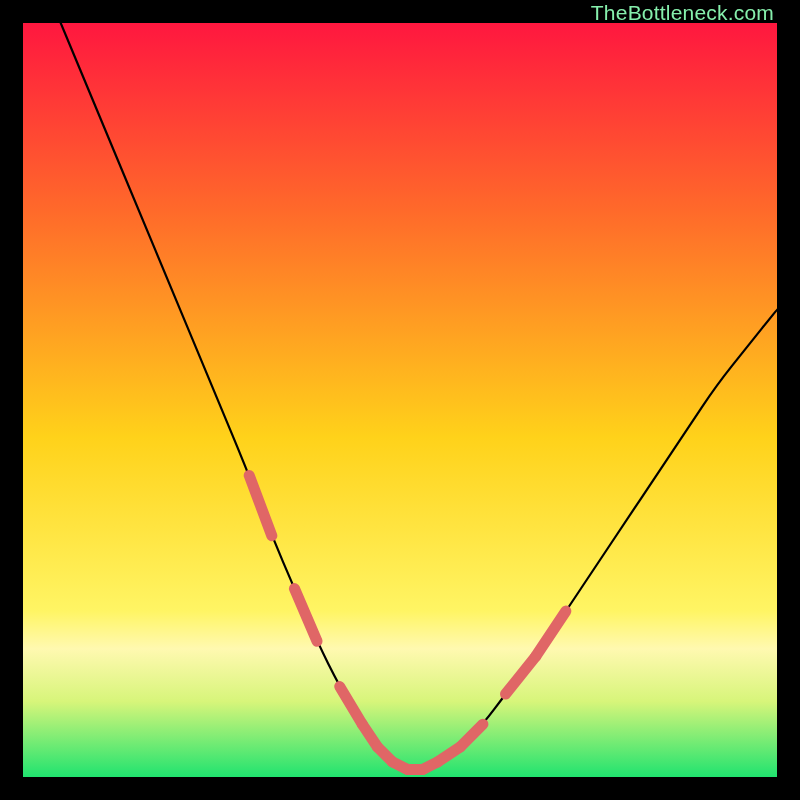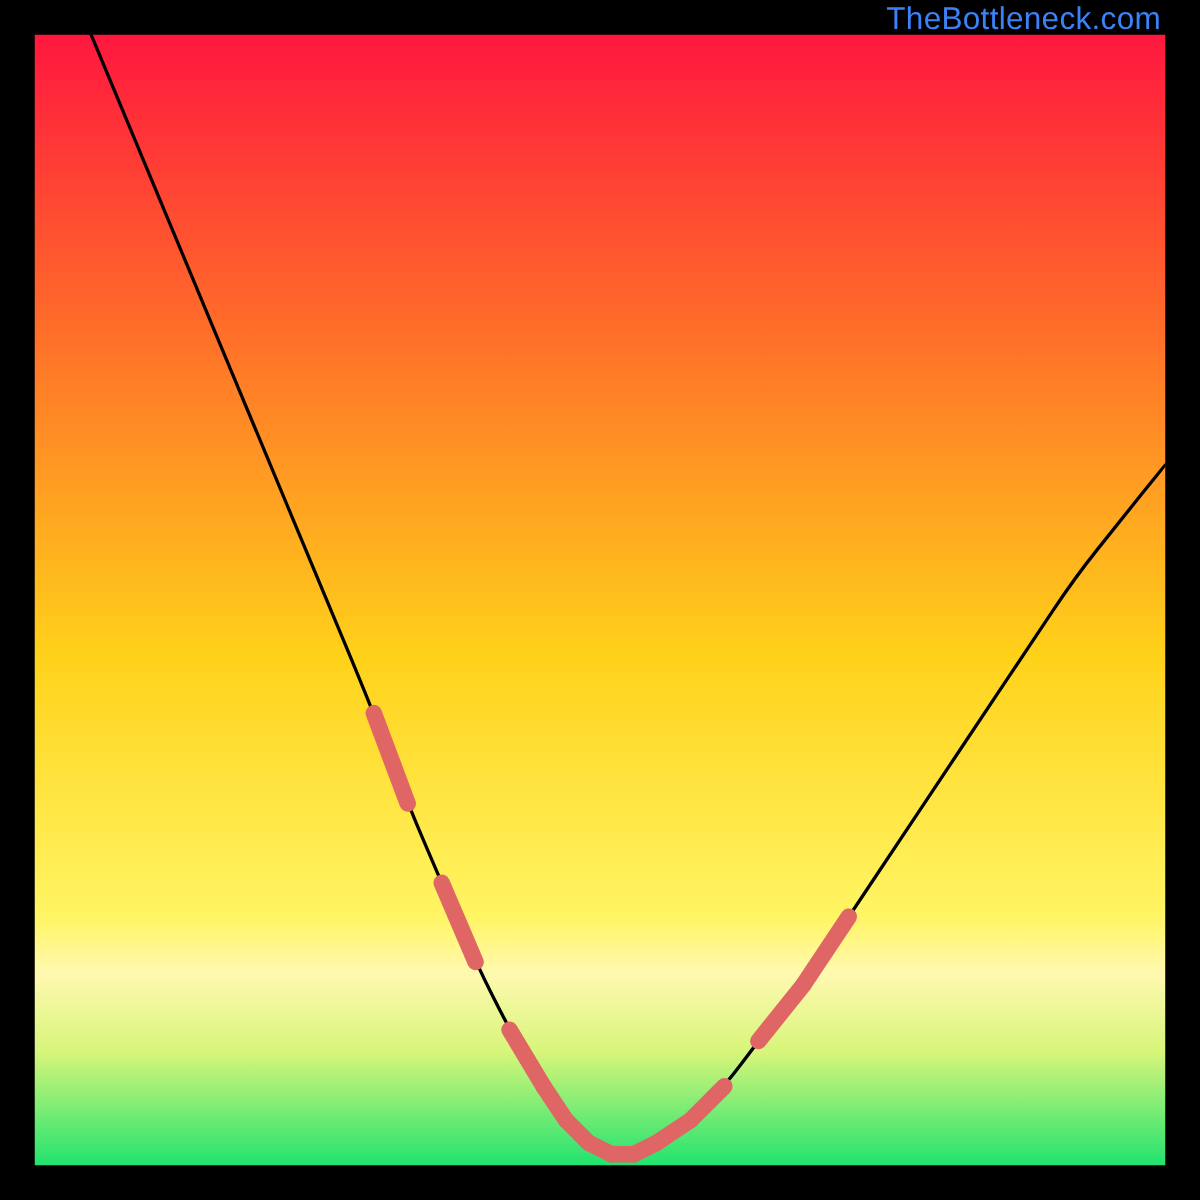--- a/index.html
+++ b/index.html
@@ -24,21 +24,21 @@
     top: 0;
     width: 754px;
     height: 754px;
   }
   .watermark {
     position: absolute;
     top: 1px;
     right: 26px;
     font-family: Arial, Helvetica, sans-serif;
     font-size: 21px;
-    color: #3b82f6;
+    color: #86efac;
     letter-spacing: 0.2px;
     font-weight: 500;
   }
   svg {
     display: block;
   }
 </style>
 </head>
 <body>
 

